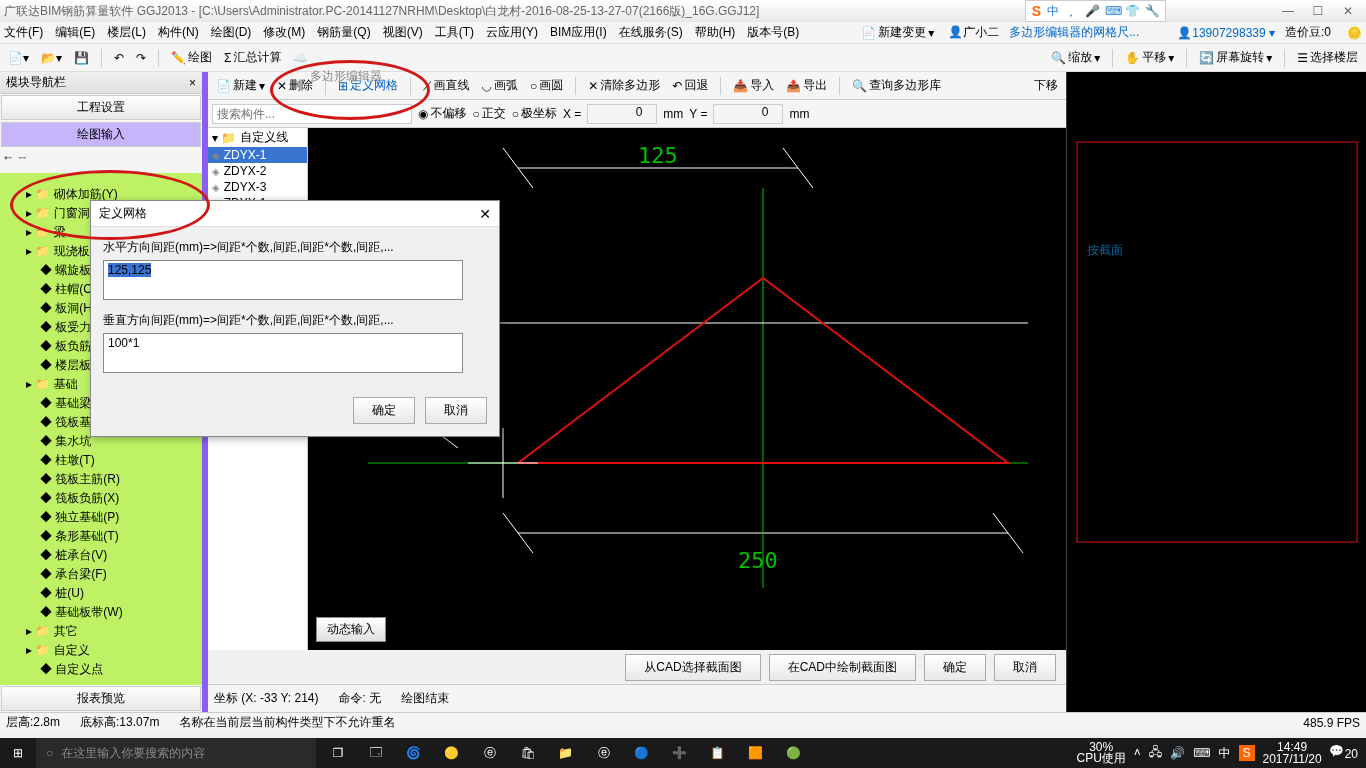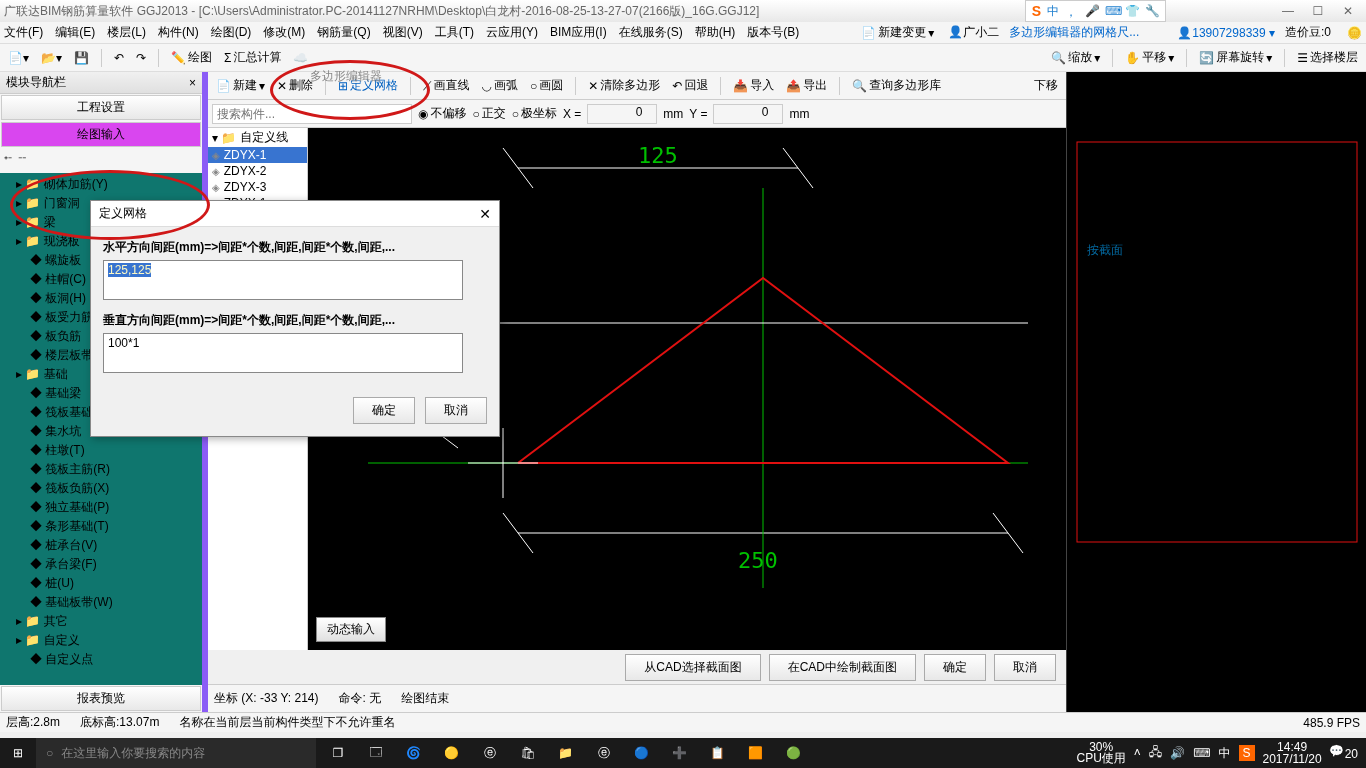--- a/index.html
+++ b/index.html
@@ -19,21 +19,21 @@
 .coin { display: flex; align-items: center; gap: 16px; }
 .coin-icon { color: #f0a020; }
 .toolbar1 { height: 28px; background: #f5f5f5; display: flex; align-items: center; padding: 0 4px; gap: 4px; border-bottom: 1px solid #ddd; }
 .tb-btn { padding: 2px 4px; display: flex; align-items: center; gap: 2px; cursor: pointer; }
 .tb-sep { width: 1px; height: 18px; background: #ccc; margin: 0 4px; }
 .main-area { display: flex; height: 640px; }
 .left-panel { width: 208px; background: #f5f5f5; border-right: 6px solid #8b5cf6; display: flex; flex-direction: column; }
 .panel-header { background: linear-gradient(#f0f0f0,#e0e0e0); padding: 2px 6px; border-bottom: 1px solid #ccc; display: flex; align-items: center; }
 .panel-header .x { margin-left: auto; cursor: pointer; }
 .tab-btn { background: linear-gradient(#fff,#e8e8e8); border: 1px solid #ccc; padding: 3px; text-align: center; margin: 1px; }
-.tree { flex: 1; overflow: auto; background: #0f766e; padding: 2px; }
+.tree { flex: 1; overflow: auto; background: #bef264; padding: 12px; }
 .tree-item { padding: 1px 2px; display: flex; align-items: center; gap: 4px; white-space: nowrap; cursor: pointer; }
 .center-panel { flex: 1; display: flex; flex-direction: column; background: #f0f0f0; position: relative; }
 .center-toolbar { height: 28px; display: flex; align-items: center; padding: 0 4px; gap: 4px; background: #f5f5f5; border-bottom: 1px solid #ccc; }
 .center-toolbar2 { height: 28px; display: flex; align-items: center; padding: 0 4px; gap: 6px; background: #f5f5f5; border-bottom: 1px solid #ccc; }
 .search-box { width: 200px; height: 20px; border: 1px solid #ccc; padding: 0 4px; color: #999; }
 .radio { display: flex; align-items: center; gap: 2px; }
 .coord-input { width: 70px; height: 20px; border: 1px solid #ccc; text-align: right; padding: 0 14px 0 4px; position: relative; }
 .center-split { display: flex; flex: 1; overflow: hidden; }
 .item-list { width: 100px; background: #fff; border-right: 1px solid #ccc; overflow: auto; }
 .list-row { padding: 1px 4px; display: flex; align-items: center; gap: 4px; cursor: pointer; }
@@ -44,24 +44,24 @@
 .status-area { height: 28px; display: flex; align-items: center; padding: 0 6px; gap: 20px; background: #f5f5f5; border-top: 1px solid #ccc; }
 .status2 { height: 20px; display: flex; align-items: center; padding: 0 6px; gap: 20px; background: #f5f5f5; border-top: 1px solid #ccc; }
 .fps { margin-left: auto; }
 .btn { background: linear-gradient(#fff,#e8e8e8); border: 1px solid #aaa; padding: 4px 18px; cursor: pointer; }
 .bottom-btns { height: 34px; display: flex; align-items: center; justify-content: flex-end; gap: 8px; padding: 0 10px; background: #f0f0f0; }
 .dialog { position: absolute; background: #f0f0f0; border: 1px solid #888; box-shadow: 2px 2px 8px rgba(0,0,0,0.3); z-index: 100; }
 .dlg-title { background: #fff; padding: 4px 8px; display: flex; align-items: center; border-bottom: 1px solid #ddd; }
 .dlg-title .x { margin-left: auto; cursor: pointer; font-size: 14px; }
 .dlg-body { padding: 12px; }
 .dlg-field { margin-bottom: 12px; }
-.dlg-label { margin-bottom: 4px; font-weight: bold; }
+.dlg-label { margin-bottom: 4px; }
 .dlg-input { width: 360px; height: 40px; border: 1px solid #888; padding: 2px 4px; background: #fff; }
 .dlg-input.sel-text { background: #fff; }
-.dlg-input .seltext { background: #3874d0; color: #fef9c3; display: inline-block; text-align: right; }
+.dlg-input .seltext { background: #3874d0; color: #000000; display: inline-block; text-align: right; }
 .dlg-btns { display: flex; justify-content: flex-end; gap: 10px; padding: 0 12px 12px; }
 .dyn-btn { position: absolute; bottom: 8px; left: 8px; background: linear-gradient(#fff,#e0e0e0); border: 1px solid #888; padding: 3px 10px; }
 .red-ellipse { position: absolute; border: 3px solid #d01818; border-radius: 50%; pointer-events: none; z-index: 200; }
 .poly-label { position: absolute; top: 68px; left: 310px; color: #888; z-index: 150; }
 .taskbar { position: absolute; bottom: 0; left: 0; right: 0; height: 30px; background: #1a1a1a; display: flex; align-items: center; color: #fff; }
 .taskbar .win-logo { width: 36px; height: 30px; display: flex; align-items: center; justify-content: center; }
 .taskbar .search { flex: 0 0 280px; background: #2a2a2a; height: 30px; display: flex; align-items: center; padding: 0 10px; color: #888; gap: 8px; }
 .taskbar .tb-icons { display: flex; align-items: center; gap: 2px; padding: 0 4px; }
 .taskbar .tb-app { width: 36px; height: 30px; display: flex; align-items: center; justify-content: center; }
 .taskbar .tray { margin-left: auto; display: flex; align-items: center; gap: 8px; padding: 0 8px; font-size: 11px; }
@@ -147,21 +147,21 @@
 <span class="poly-label">多边形编辑器</span>
 
 <div class="main-area">
 
   <div class="left-panel">
     <div class="panel-header">
       <span>模块导航栏</span>
       <span class="x">×</span>
     </div>
     <div class="tab-btn">工程设置</div>
-    <div class="tab-btn" style="background:#d946ef">绘图输入</div>
+    <div class="tab-btn" style="background:#c4b5fd">绘图输入</div>
     <div style="padding:4px;display:flex;gap:6px;background:#f5f5f5">
       <span>⁺⁻</span>
       <span>⁻⁻</span>
     </div>
     <div class="tree" id="tree">
         <div class="tree-item" style="padding-left: 14px;">▸ 📁 砌体加筋(Y)</div>
         <div class="tree-item" style="padding-left: 14px;">▸ 📁 门窗洞</div>
         <div class="tree-item" style="padding-left: 14px;">▸ 📁 梁</div>
         <div class="tree-item" style="padding-left: 14px;">▸ 📁 现浇板</div>
         <div class="tree-item" style="padding-left: 28px;">◆ 螺旋板</div>

